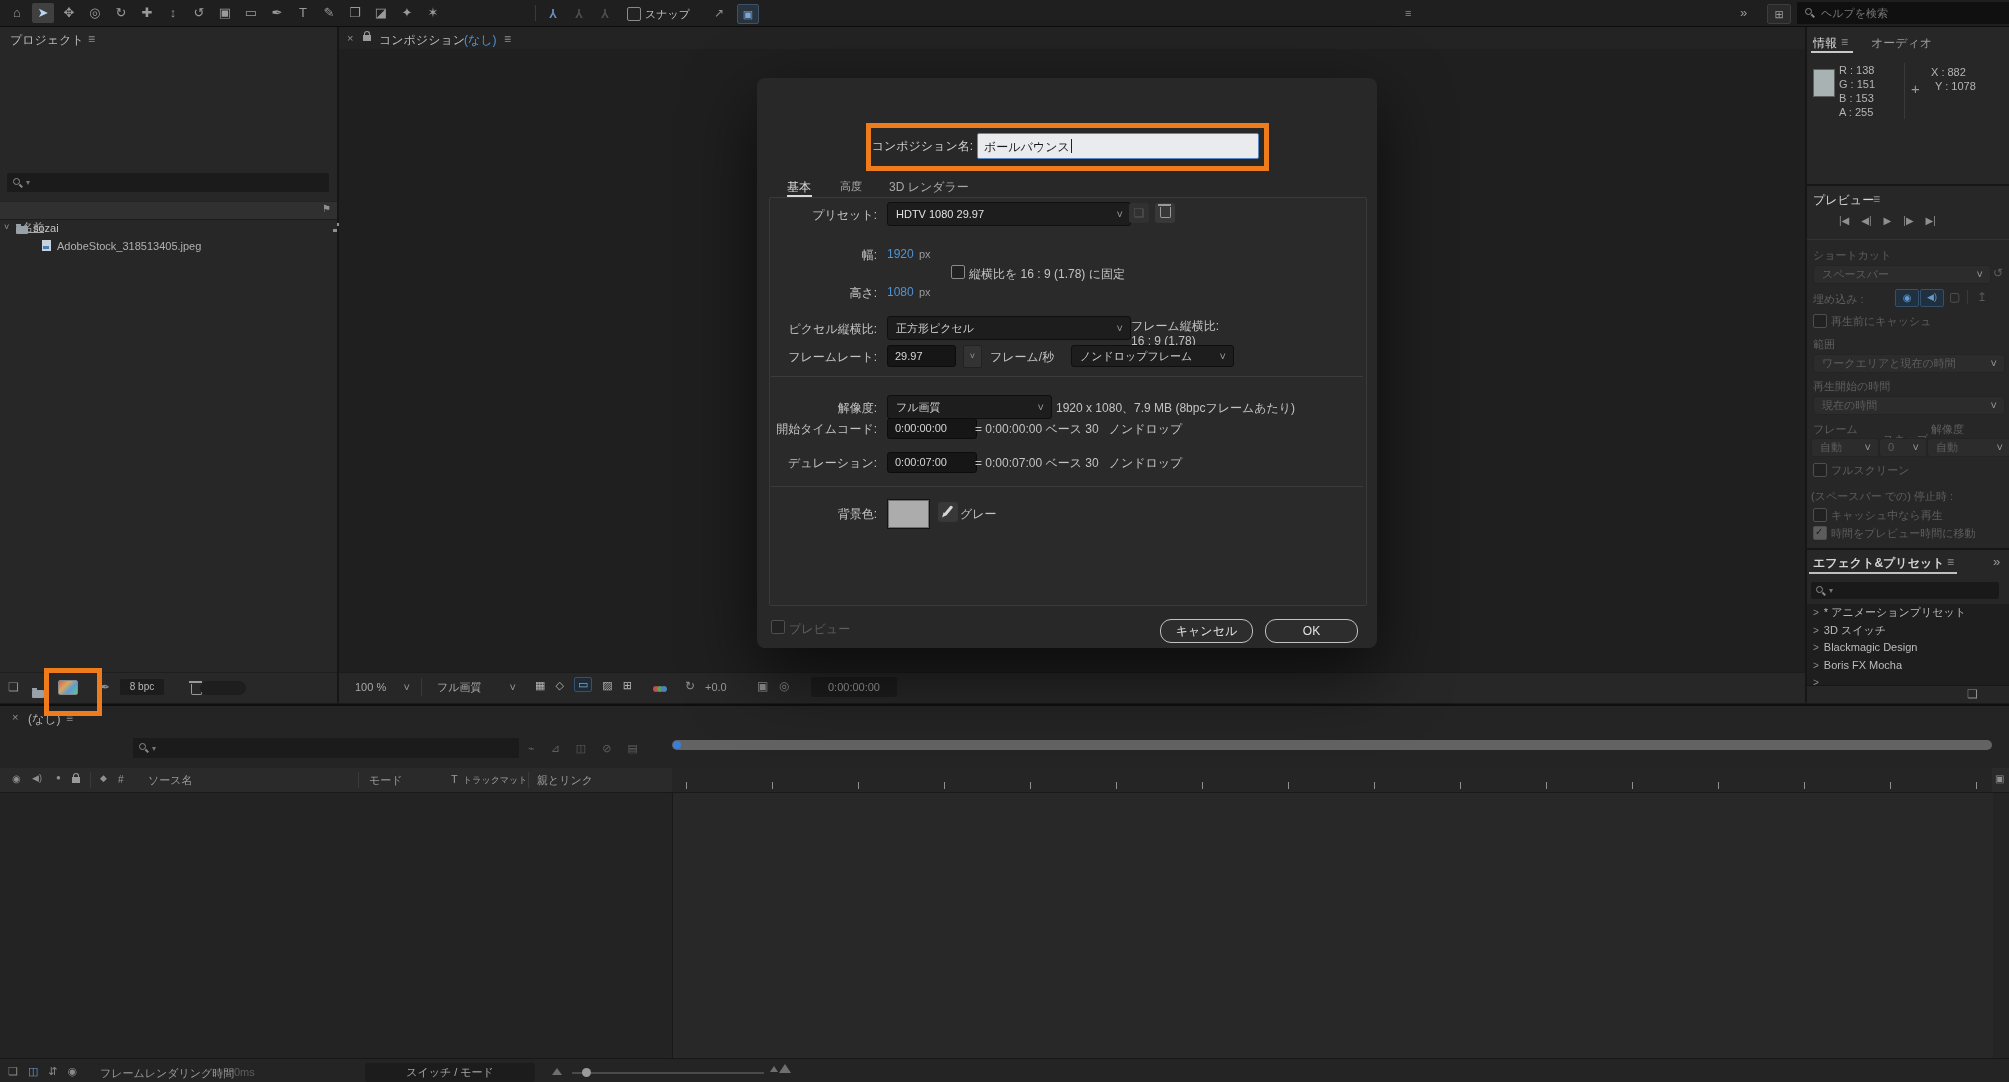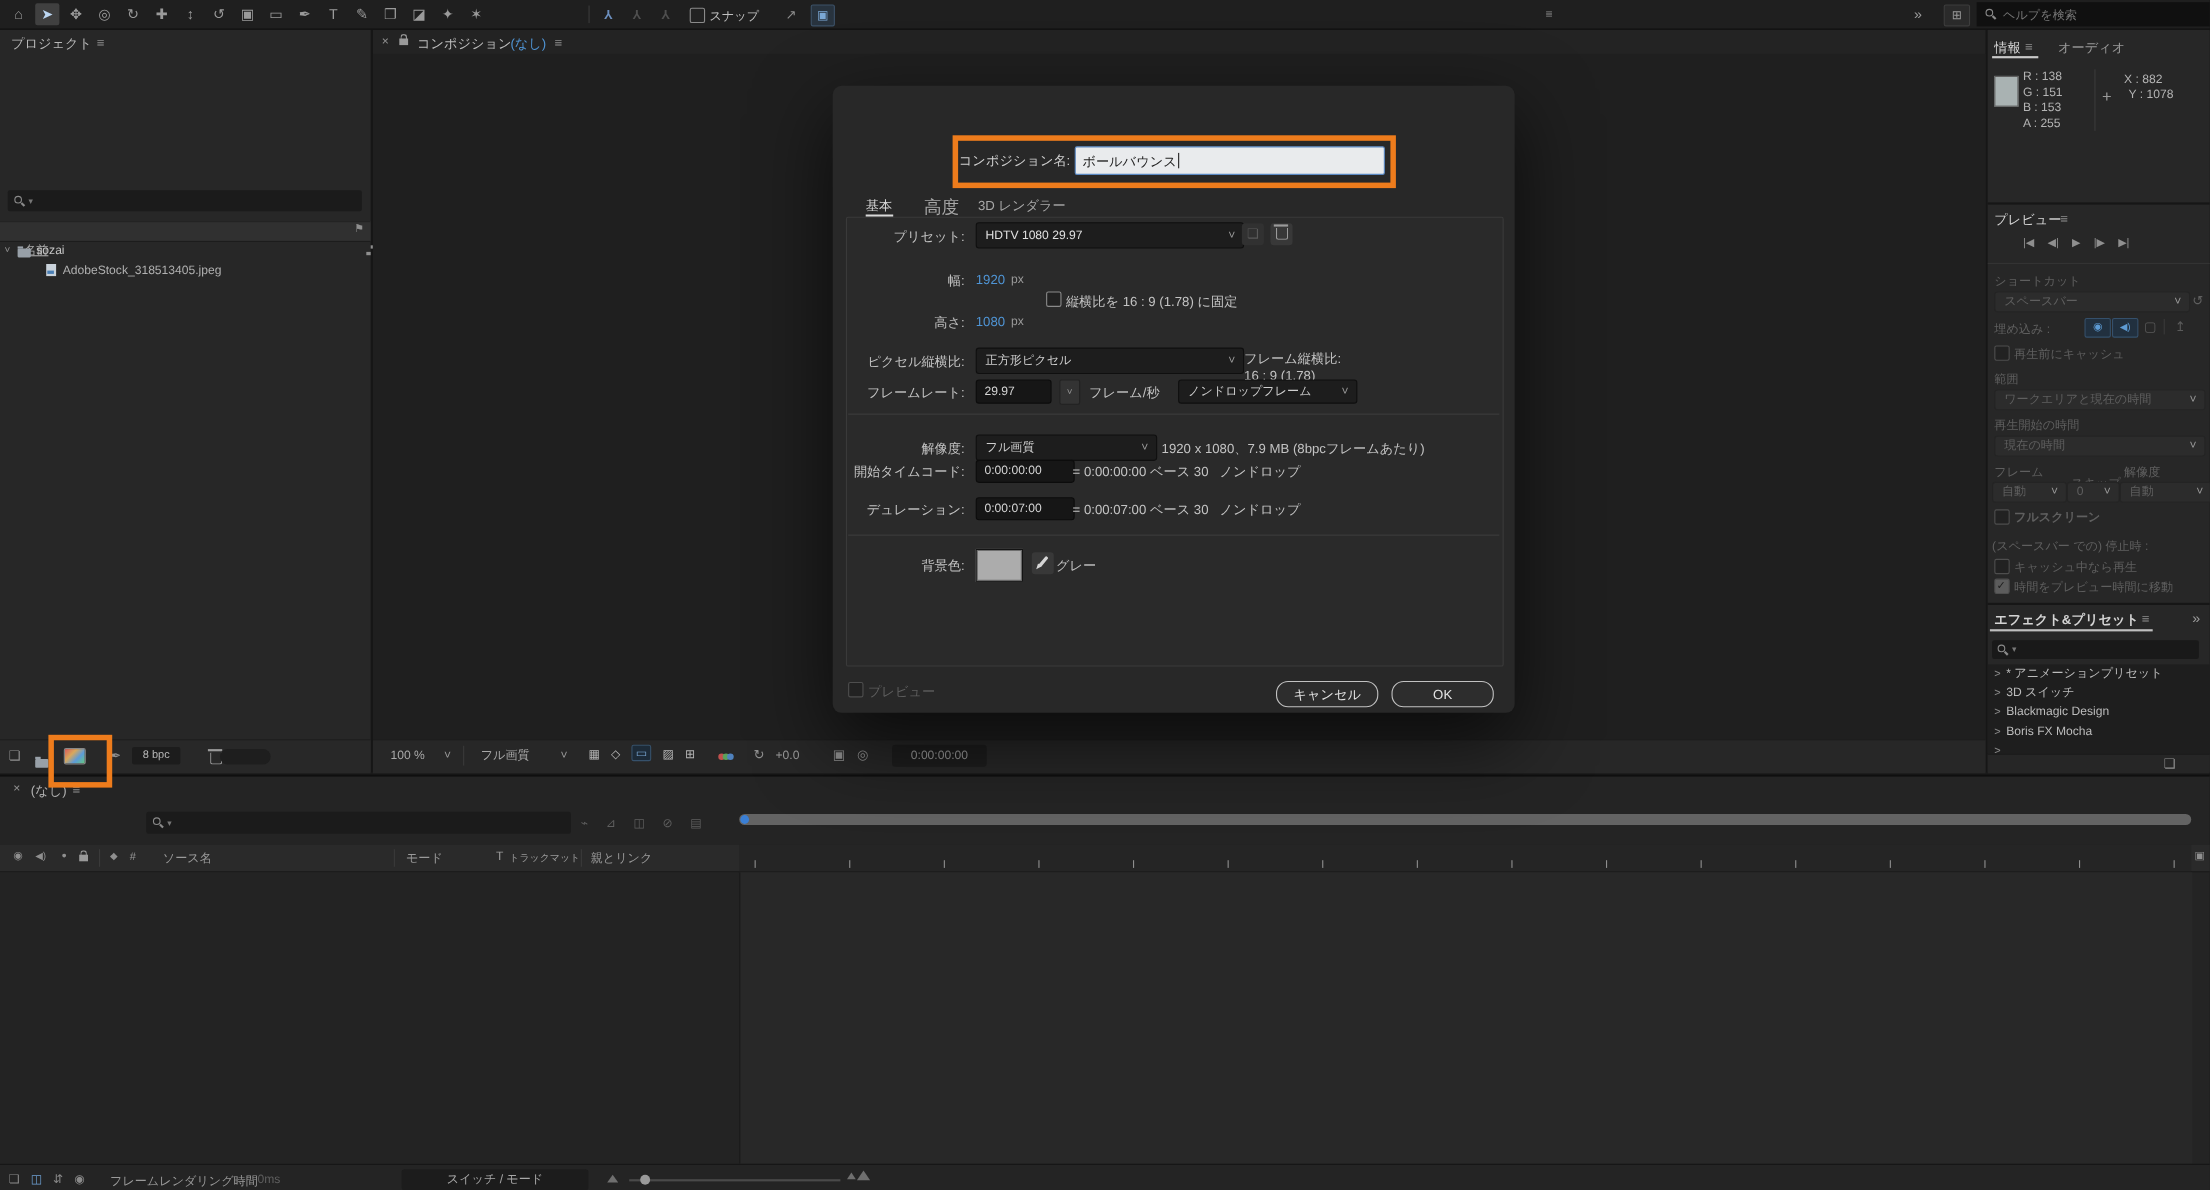--- a/index.html
+++ b/index.html
@@ -201,21 +201,21 @@
     <span class="ddl" style="left:6px;top:327px;width:182px;height:17px;line-height:17px;background:#2c2c2c;border-color:#242424;color:#5f5f5f;" data-name="range-dropdown">ワークエリアと現在の時間</span>
     <span class="abs dim" style="left:6px;top:352px;" data-name="play-from-label">再生開始の時間</span>
     <span class="ddl" style="left:6px;top:369px;width:182px;height:17px;line-height:17px;background:#2c2c2c;border-color:#242424;color:#5f5f5f;" data-name="play-from-dropdown">現在の時間</span>
     <span class="abs dim" style="left:6px;top:395px;" data-name="frame-rate-label">フレーム</span>
     <span class="abs dim" style="left:76px;top:395px;margin-top:10px;" data-name="skip-label">スキップ</span>
     <span class="abs dim" style="left:124px;top:395px;" data-name="resolution-label">解像度</span>
     <span class="ddl" style="left:4px;top:411px;width:58px;height:17px;line-height:17px;background:#2c2c2c;border-color:#242424;color:#5f5f5f;" data-name="frame-rate-dropdown">自動</span>
     <span class="ddl" style="left:72px;top:411px;width:38px;height:17px;line-height:17px;background:#2c2c2c;border-color:#242424;color:#5f5f5f;" data-name="skip-dropdown">0</span>
     <span class="ddl" style="left:120px;top:411px;width:74px;height:17px;line-height:17px;background:#2c2c2c;border-color:#242424;color:#5f5f5f;" data-name="preview-resolution-dropdown">自動</span>
     <span class="cb dim2" style="left:6px;top:436px;" data-name="fullscreen-checkbox"></span>
-    <span class="abs dim" style="left:24px;top:436px;font-weight:bold;" data-name="fullscreen-label">フルスクリーン</span>
+    <span class="abs dim" style="left:24px;top:436px;" data-name="fullscreen-label">フルスクリーン</span>
     <span class="abs dim" style="left:4px;top:462px;" data-name="stop-label">(スペースバー での) 停止時 :</span>
     <span class="cb dim2" style="left:6px;top:481px;" data-name="play-while-caching-checkbox"></span>
     <span class="abs dim" style="left:24px;top:481px;" data-name="play-while-caching-label">キャッシュ中なら再生</span>
     <span class="cb dim2 checked" style="left:6px;top:499px;background:#5c5c5c;" data-name="move-time-checkbox"></span>
     <span class="abs dim" style="left:24px;top:499px;" data-name="move-time-label">時間をプレビュー時間に移動</span>
     <div class="hsep" style="top:521px;" data-name="section-divider"></div>
 
     <span class="abs" style="left:6px;top:528px;font-size:12px;font-weight:bold;color:#d4d4d4;" data-name="effects-panel-title">エフェクト&amp;プリセット</span>
     <span class="abs ic" style="left:140px;top:529px;" data-name="effects-menu-icon">≡</span>
     <span class="abs" style="left:186px;top:527px;color:#9a9a9a;font-size:13px;" data-name="effects-overflow-icon">»</span>
@@ -317,21 +317,21 @@
 
   <div class="abs" style="left:757px;top:78px;width:620px;height:570px;background:#282828;border-radius:8px;box-shadow:0 25px 70px rgba(0,0,0,.65);z-index:40;" data-name="composition-settings-dialog">
 
     <div class="abs" style="left:60px;top:60px;width:156px;text-align:right;color:#cfcfcf;font-size:12px;" data-name="comp-name-label">コンポジション名:</div>
     <div class="abs" style="left:220px;top:55px;width:282px;height:26px;background:#e9ebed;border:1px solid #5a88c2;border-radius:2px;line-height:26px;padding-left:6px;box-sizing:border-box;color:#1d1d1d;font-size:12px;" data-name="comp-name-input">
       <span data-name="comp-name-value">ボールバウンス</span><span style="display:inline-block;width:1px;height:14px;background:#222;vertical-align:-2px;margin-left:1px;" data-name="text-caret"></span>
     </div>
 
     <span class="abs wh" style="left:30px;top:101px;font-size:12px;" data-name="tab-basic">基本</span>
     <div class="abs" style="left:30px;top:117px;width:25px;height:2px;background:#d9d9d9;" data-name="active-tab-underline"></div>
-    <span class="abs" style="left:83px;top:101px;font-size:16px;color:#a8a8a8;" data-name="tab-advanced">高度</span>
+    <span class="abs" style="left:83px;top:101px;font-size:11px;color:#a8a8a8;" data-name="tab-advanced">高度</span>
     <span class="abs" style="left:132px;top:101px;font-size:12px;color:#a8a8a8;" data-name="tab-3d-renderer">3D レンダラー</span>
 
     <div class="abs" style="left:12px;top:119px;width:596px;height:407px;background:#2a2a2a;border:1px solid #3a3a3a;border-radius:2px;" data-name="dialog-tab-content"></div>
 
     <div class="dlabel" style="left:8px;top:129px;" data-name="preset-label">プリセット:</div>
     <span class="ddl" style="left:130px;top:124px;width:234px;height:22px;line-height:22px;color:#e0e0e0;" data-name="preset-dropdown">HDTV 1080 29.97</span>
     <span class="tbtn" style="left:372px;top:125px;background:#313131;" data-name="save-preset-icon"><span class="ic" style="color:#5a5a5a;">❏</span></span>
     <span class="tbtn" style="left:398px;top:125px;" data-name="delete-preset-icon"><span class="trash" style="margin-top:4px;"></span></span>
 
     <div class="dlabel" style="left:8px;top:169px;" data-name="width-label">幅:</div>

